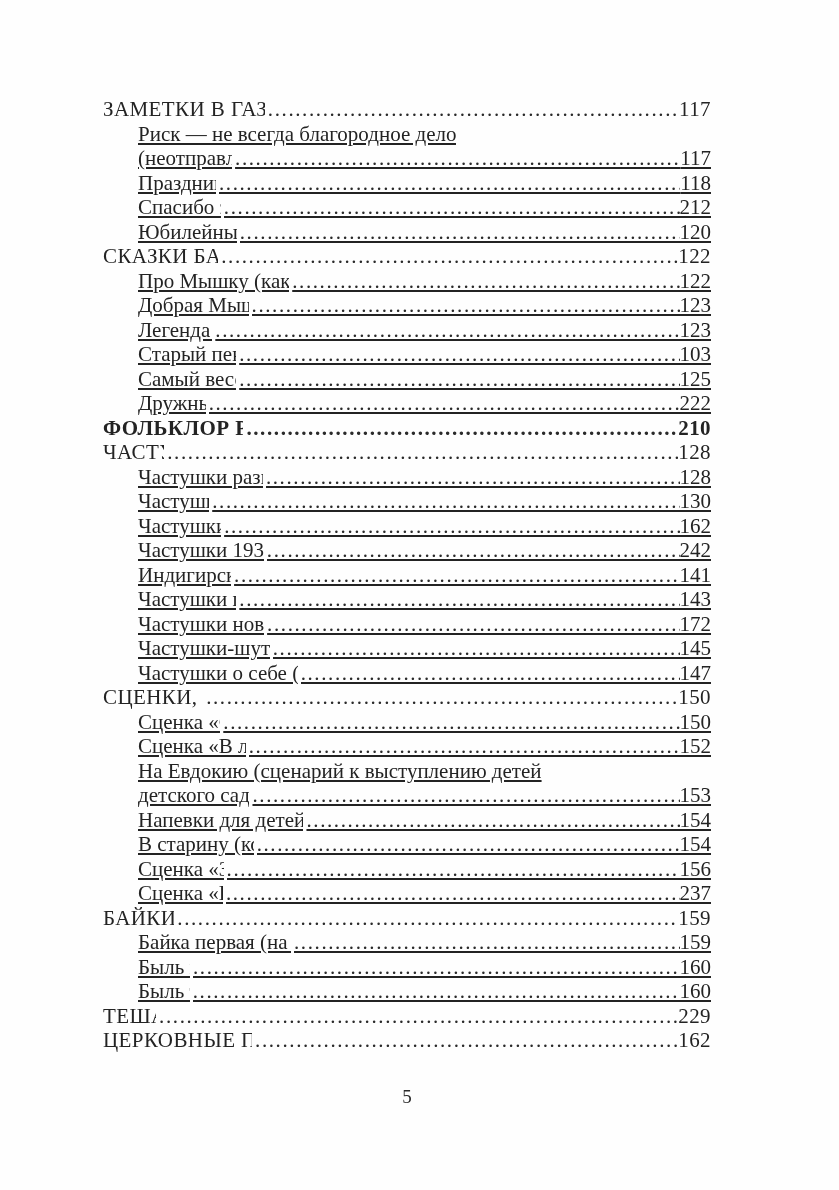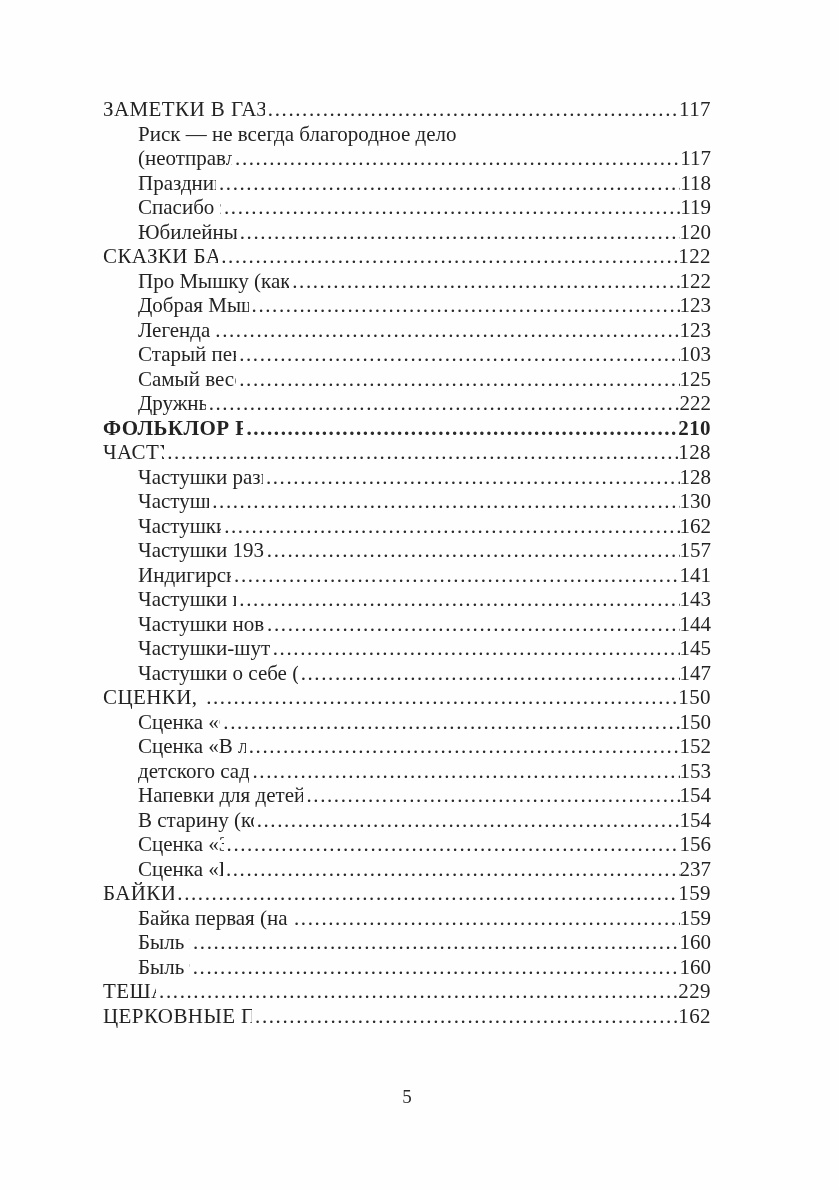--- a/index.html
+++ b/index.html
@@ -25,21 +25,21 @@
     margin: 0;
     padding: 0;
     font-size: 21px;
   }
   .toc-row {
     display: flex;
     align-items: baseline;
     line-height: 24.5px;
     height: 24.5px;
   }
-  .toc-row.lvl-1 { padding-left: 35px; }
+  .toc-row.lvl-1 { padding-left: 35px; text-decoration: underline; }
   .toc-row.lvl-0 { letter-spacing: 0.02em; }
   .toc-row.bold  { font-weight: bold; }
   .toc-text {
     white-space: nowrap;
     flex: 0 1 auto;
     overflow: hidden;
   }
   .dots {
     flex: 1 1 auto;
     min-width: 0;
@@ -86,21 +86,21 @@
     <span class="toc-page">117</span>
   </li>
       <li class="toc-row lvl-1">
     <span class="toc-text">Праздник пожилых</span>
     <span class="dots"></span>
     <span class="toc-page">118</span>
   </li>
       <li class="toc-row lvl-1">
     <span class="toc-text">Спасибо за праздник</span>
     <span class="dots"></span>
-    <span class="toc-page">119</span>
+    <span class="toc-page">212</span>
   </li>
       <li class="toc-row lvl-1">
     <span class="toc-text">Юбилейные мероприятия</span>
     <span class="dots"></span>
     <span class="toc-page">120</span>
   </li>
       <li class="toc-row lvl-0">
     <span class="toc-text">СКАЗКИ БАБУШКИ ВАРИ</span>
     <span class="dots"></span>
     <span class="toc-page">122</span>
@@ -156,36 +156,36 @@
     <span class="toc-page">130</span>
   </li>
       <li class="toc-row lvl-1">
     <span class="toc-text">Частушки колхозные</span>
     <span class="dots"></span>
     <span class="toc-page">162</span>
   </li>
       <li class="toc-row lvl-1">
     <span class="toc-text">Частушки 1930, 1940, 1950-х годов</span>
     <span class="dots"></span>
-    <span class="toc-page">157</span>
+    <span class="toc-page">242</span>
   </li>
       <li class="toc-row lvl-1">
     <span class="toc-text">Индигирские страдания</span>
     <span class="dots"></span>
     <span class="toc-page">141</span>
   </li>
       <li class="toc-row lvl-1">
     <span class="toc-text">Частушки перестроечные</span>
     <span class="dots"></span>
     <span class="toc-page">143</span>
   </li>
       <li class="toc-row lvl-1">
     <span class="toc-text">Частушки новые русскоустьинские</span>
     <span class="dots"></span>
-    <span class="toc-page">144</span>
+    <span class="toc-page">172</span>
   </li>
       <li class="toc-row lvl-1">
     <span class="toc-text">Частушки-шутки с заимки Ефимовка</span>
     <span class="dots"></span>
     <span class="toc-page">145</span>
   </li>
       <li class="toc-row lvl-1">
     <span class="toc-text">Частушки о себе (шутки ради и под настроение)</span>
     <span class="dots"></span>
     <span class="toc-page">147</span>
@@ -197,20 +197,24 @@
   </li>
       <li class="toc-row lvl-1">
     <span class="toc-text">Сценка «Смотрины»</span>
     <span class="dots"></span>
     <span class="toc-page">150</span>
   </li>
       <li class="toc-row lvl-1">
     <span class="toc-text">Сценка «В лучшие времена»</span>
     <span class="dots"></span>
     <span class="toc-page">152</span>
+  </li>
+      <li class="toc-row lvl-1 no-page">
+    <span class="toc-text">На Евдокию (сценарий к выступлению детей</span>
+
   </li>
       <li class="toc-row lvl-1">
     <span class="toc-text">детского сада «Северяночка»)</span>
     <span class="dots"></span>
     <span class="toc-page">153</span>
   </li>
       <li class="toc-row lvl-1">
     <span class="toc-text">Напевки для детей  к сценарию веселого праздника</span>
     <span class="dots"></span>
     <span class="toc-page">154</span>

